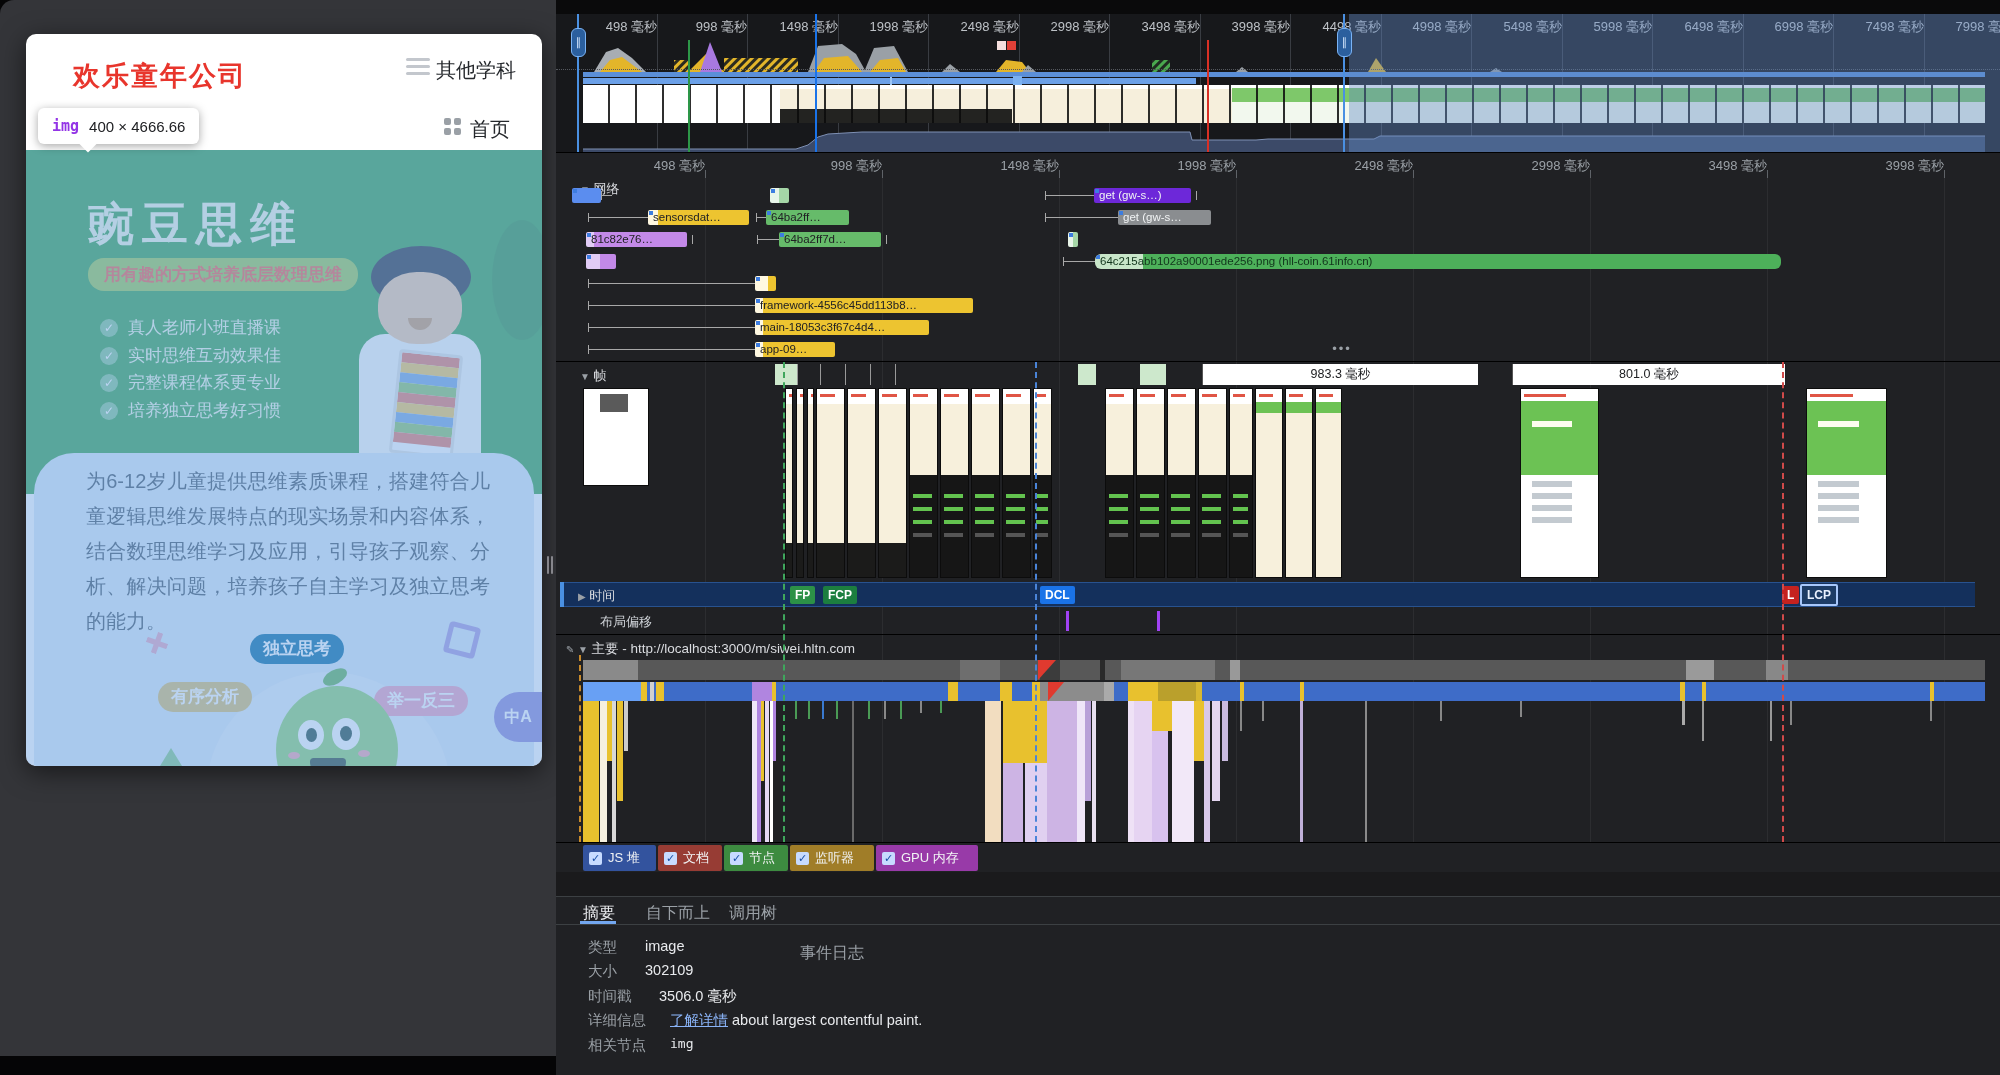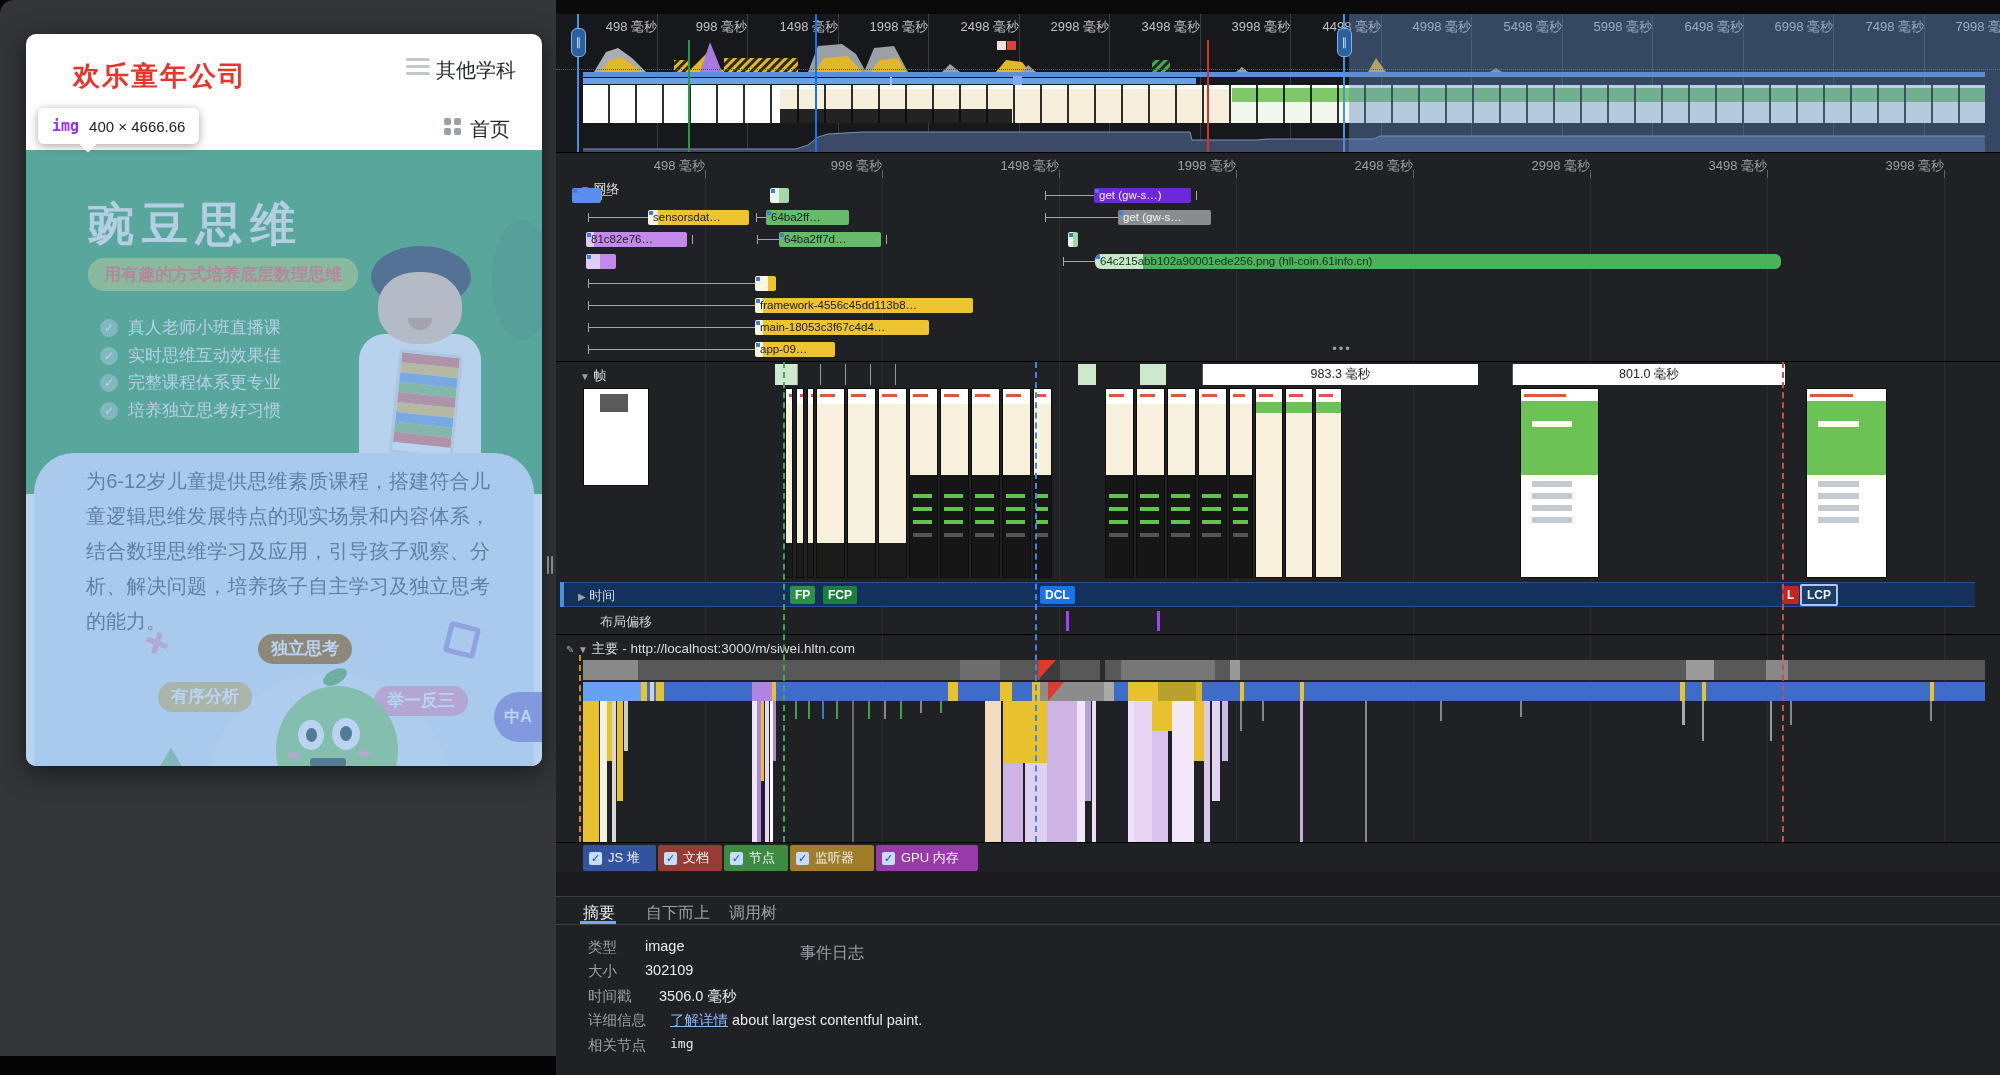--- a/index.html
+++ b/index.html
@@ -155,21 +155,21 @@
           <i style="background:#8cc56a;"></i>
           <i style="background:#e87a6a;"></i>
       </div>
       <div class="abs soft" style="left:466px;top:70px;width:60px;height:120px;background:rgba(40,120,60,.35);"></div>
     </div>
 
     <div id="bluep" class="abs"></div>
     <div id="intro" class="abs">为6-12岁儿童提供思维素质课程，搭建符合儿童逻辑思维发展特点的现实场景和内容体系，结合数理思维学习及应用，引导孩子观察、分析、解决问题，培养孩子自主学习及独立思考的能力。</div>
 
     <div class="abs soft" style="left:180px;top:638px;width:245px;height:245px;background:rgba(255,255,255,.28);"></div>
-    <div class="bub" style="left:232px;top:600px;background:#a16207;">独立思考</div>
+    <div class="bub" style="left:224px;top:600px;background:#0369a1;">独立思考</div>
     <div class="bub" style="left:132px;top:648px;background:#dcbf6e;">有序分析</div>
     <div class="bub" style="left:348px;top:652px;background:#f1a2c0;">举一反三</div>
 
     <div class="abs soft" style="left:250px;top:652px;width:122px;height:128px;background:#8ed474;"></div>
     <div class="abs soft" style="left:296px;top:636px;width:26px;height:14px;background:#5fb257;transform:rotate(-28deg);"></div>
     <div class="abs soft" style="left:272px;top:686px;width:26px;height:30px;background:#fff;"></div>
     <div class="abs soft" style="left:306px;top:684px;width:28px;height:32px;background:#fff;"></div>
     <div class="abs soft" style="left:280px;top:694px;width:11px;height:14px;background:#234a44;"></div>
     <div class="abs soft" style="left:314px;top:692px;width:12px;height:15px;background:#234a44;"></div>
     <div class="abs" style="left:284px;top:724px;width:36px;height:20px;border-radius:4px 4px 18px 18px;background:#2e4a3c;"></div>

